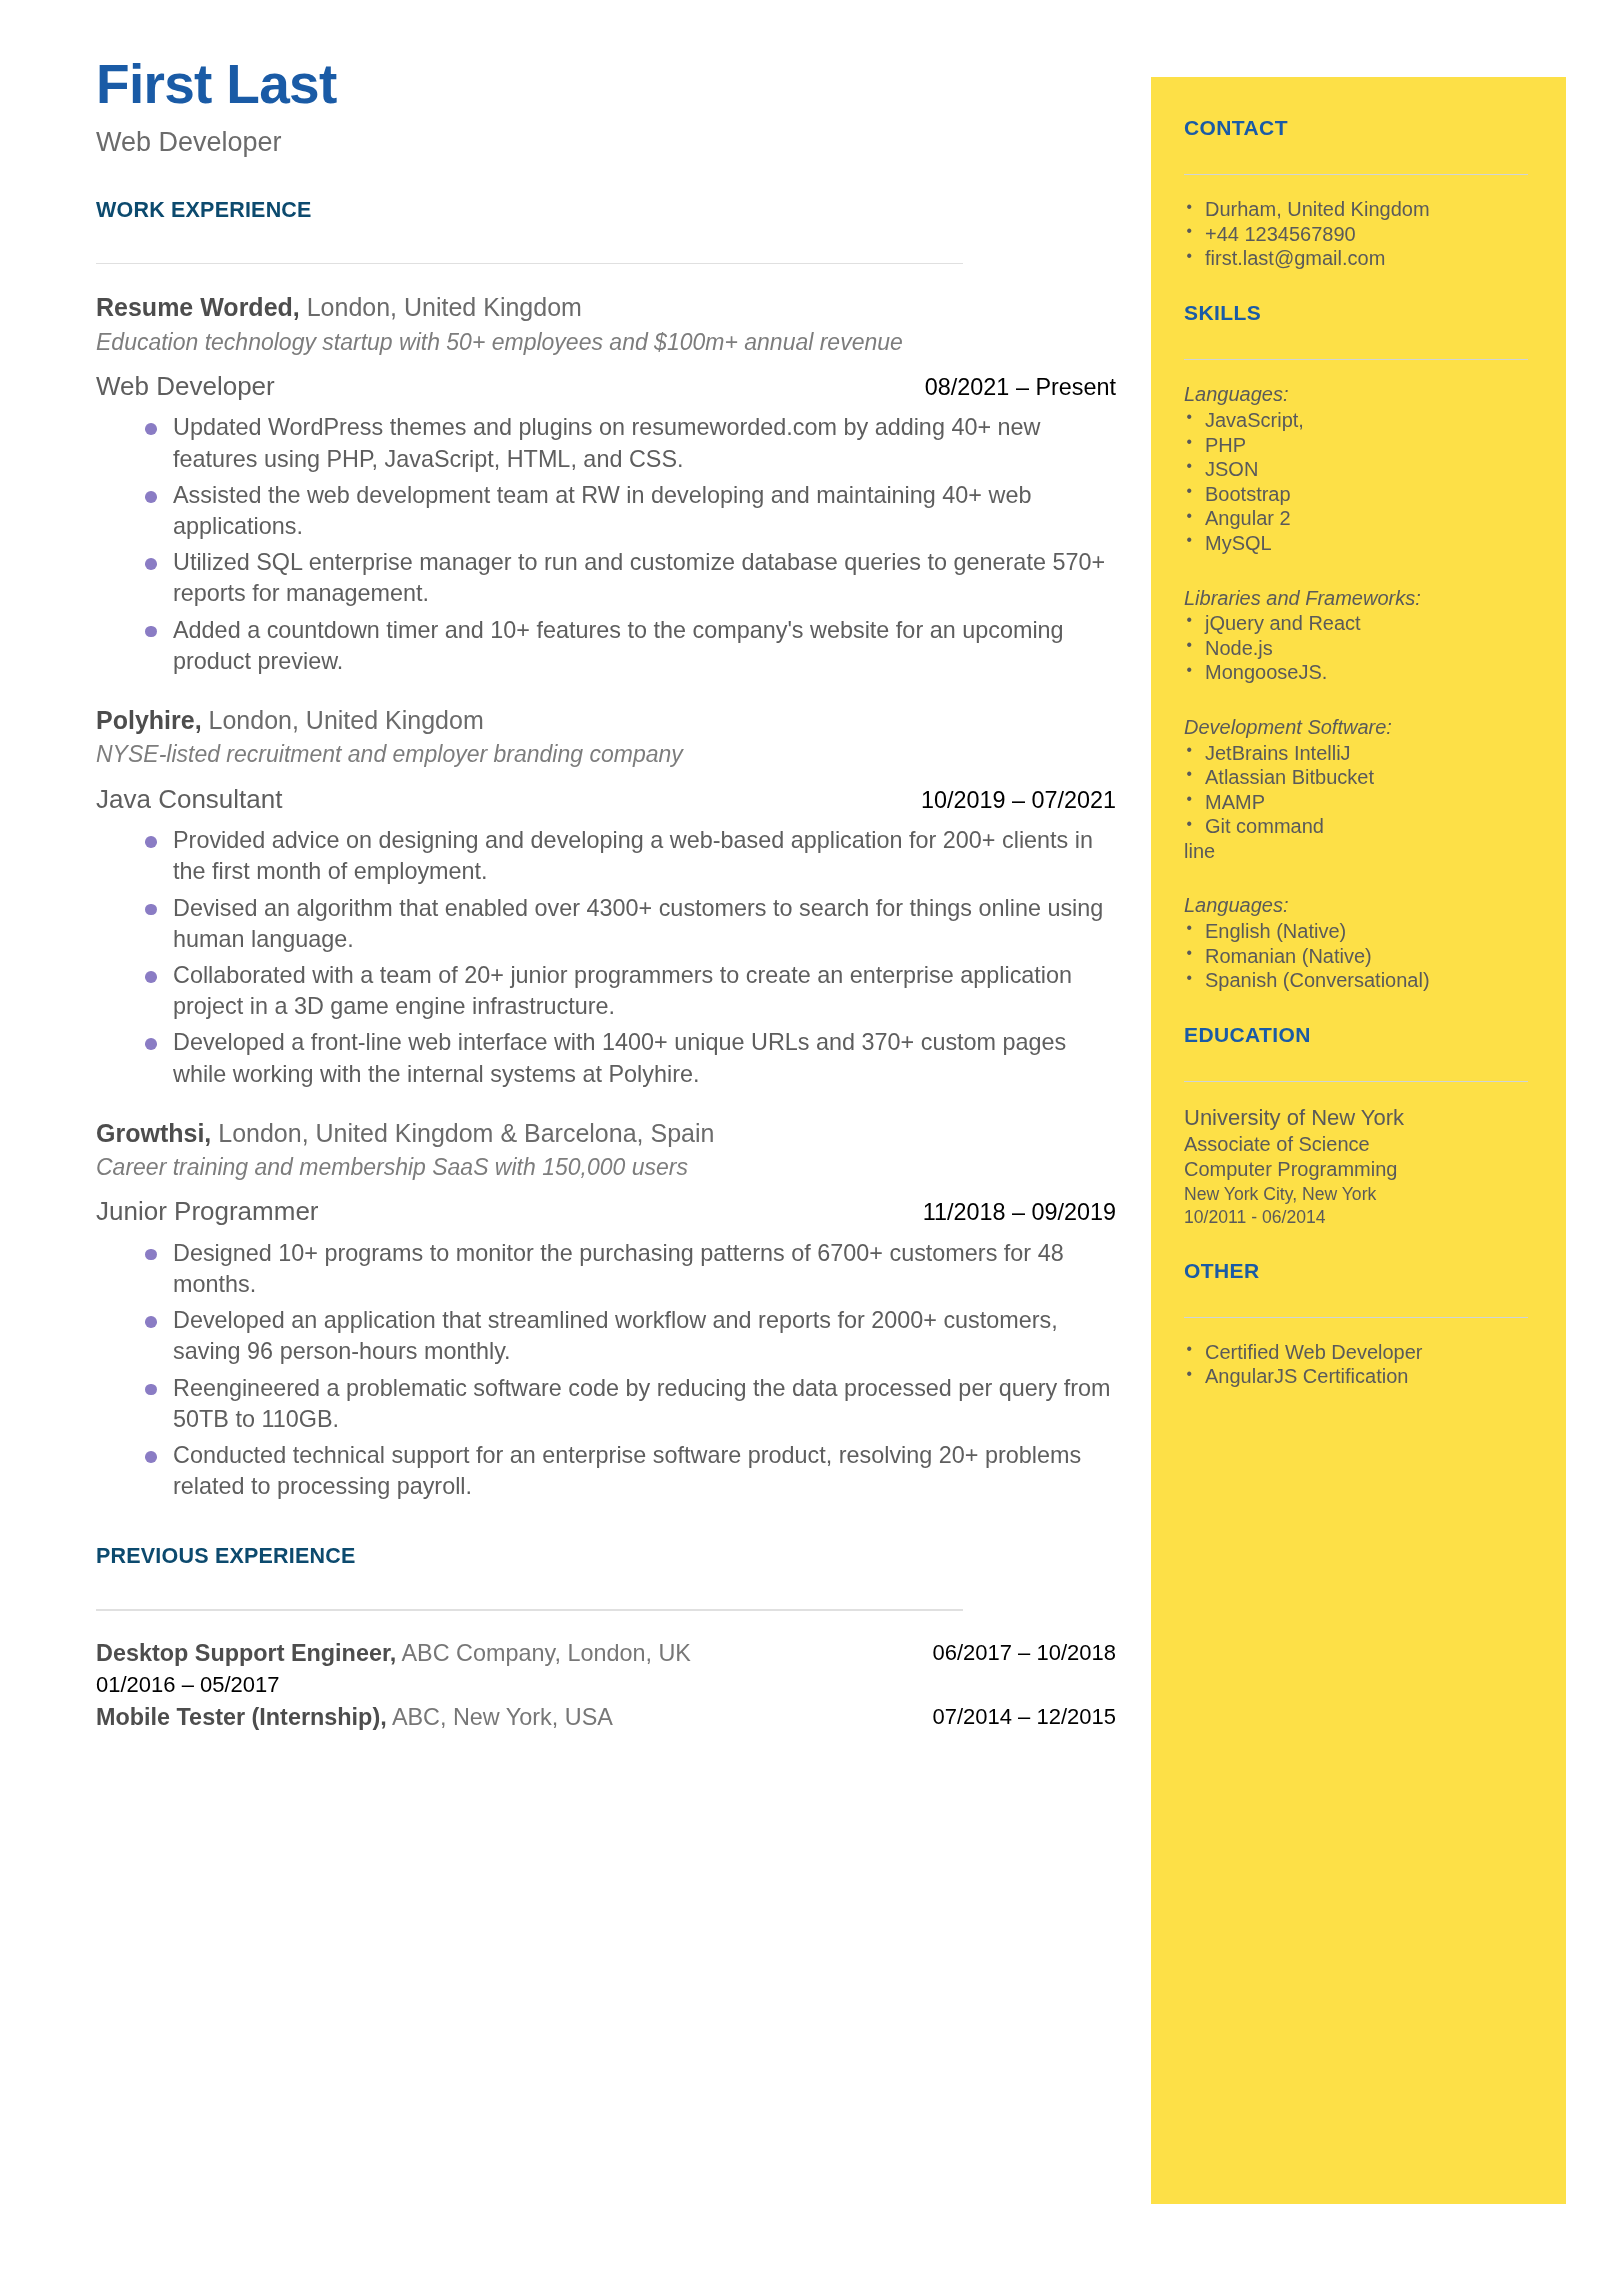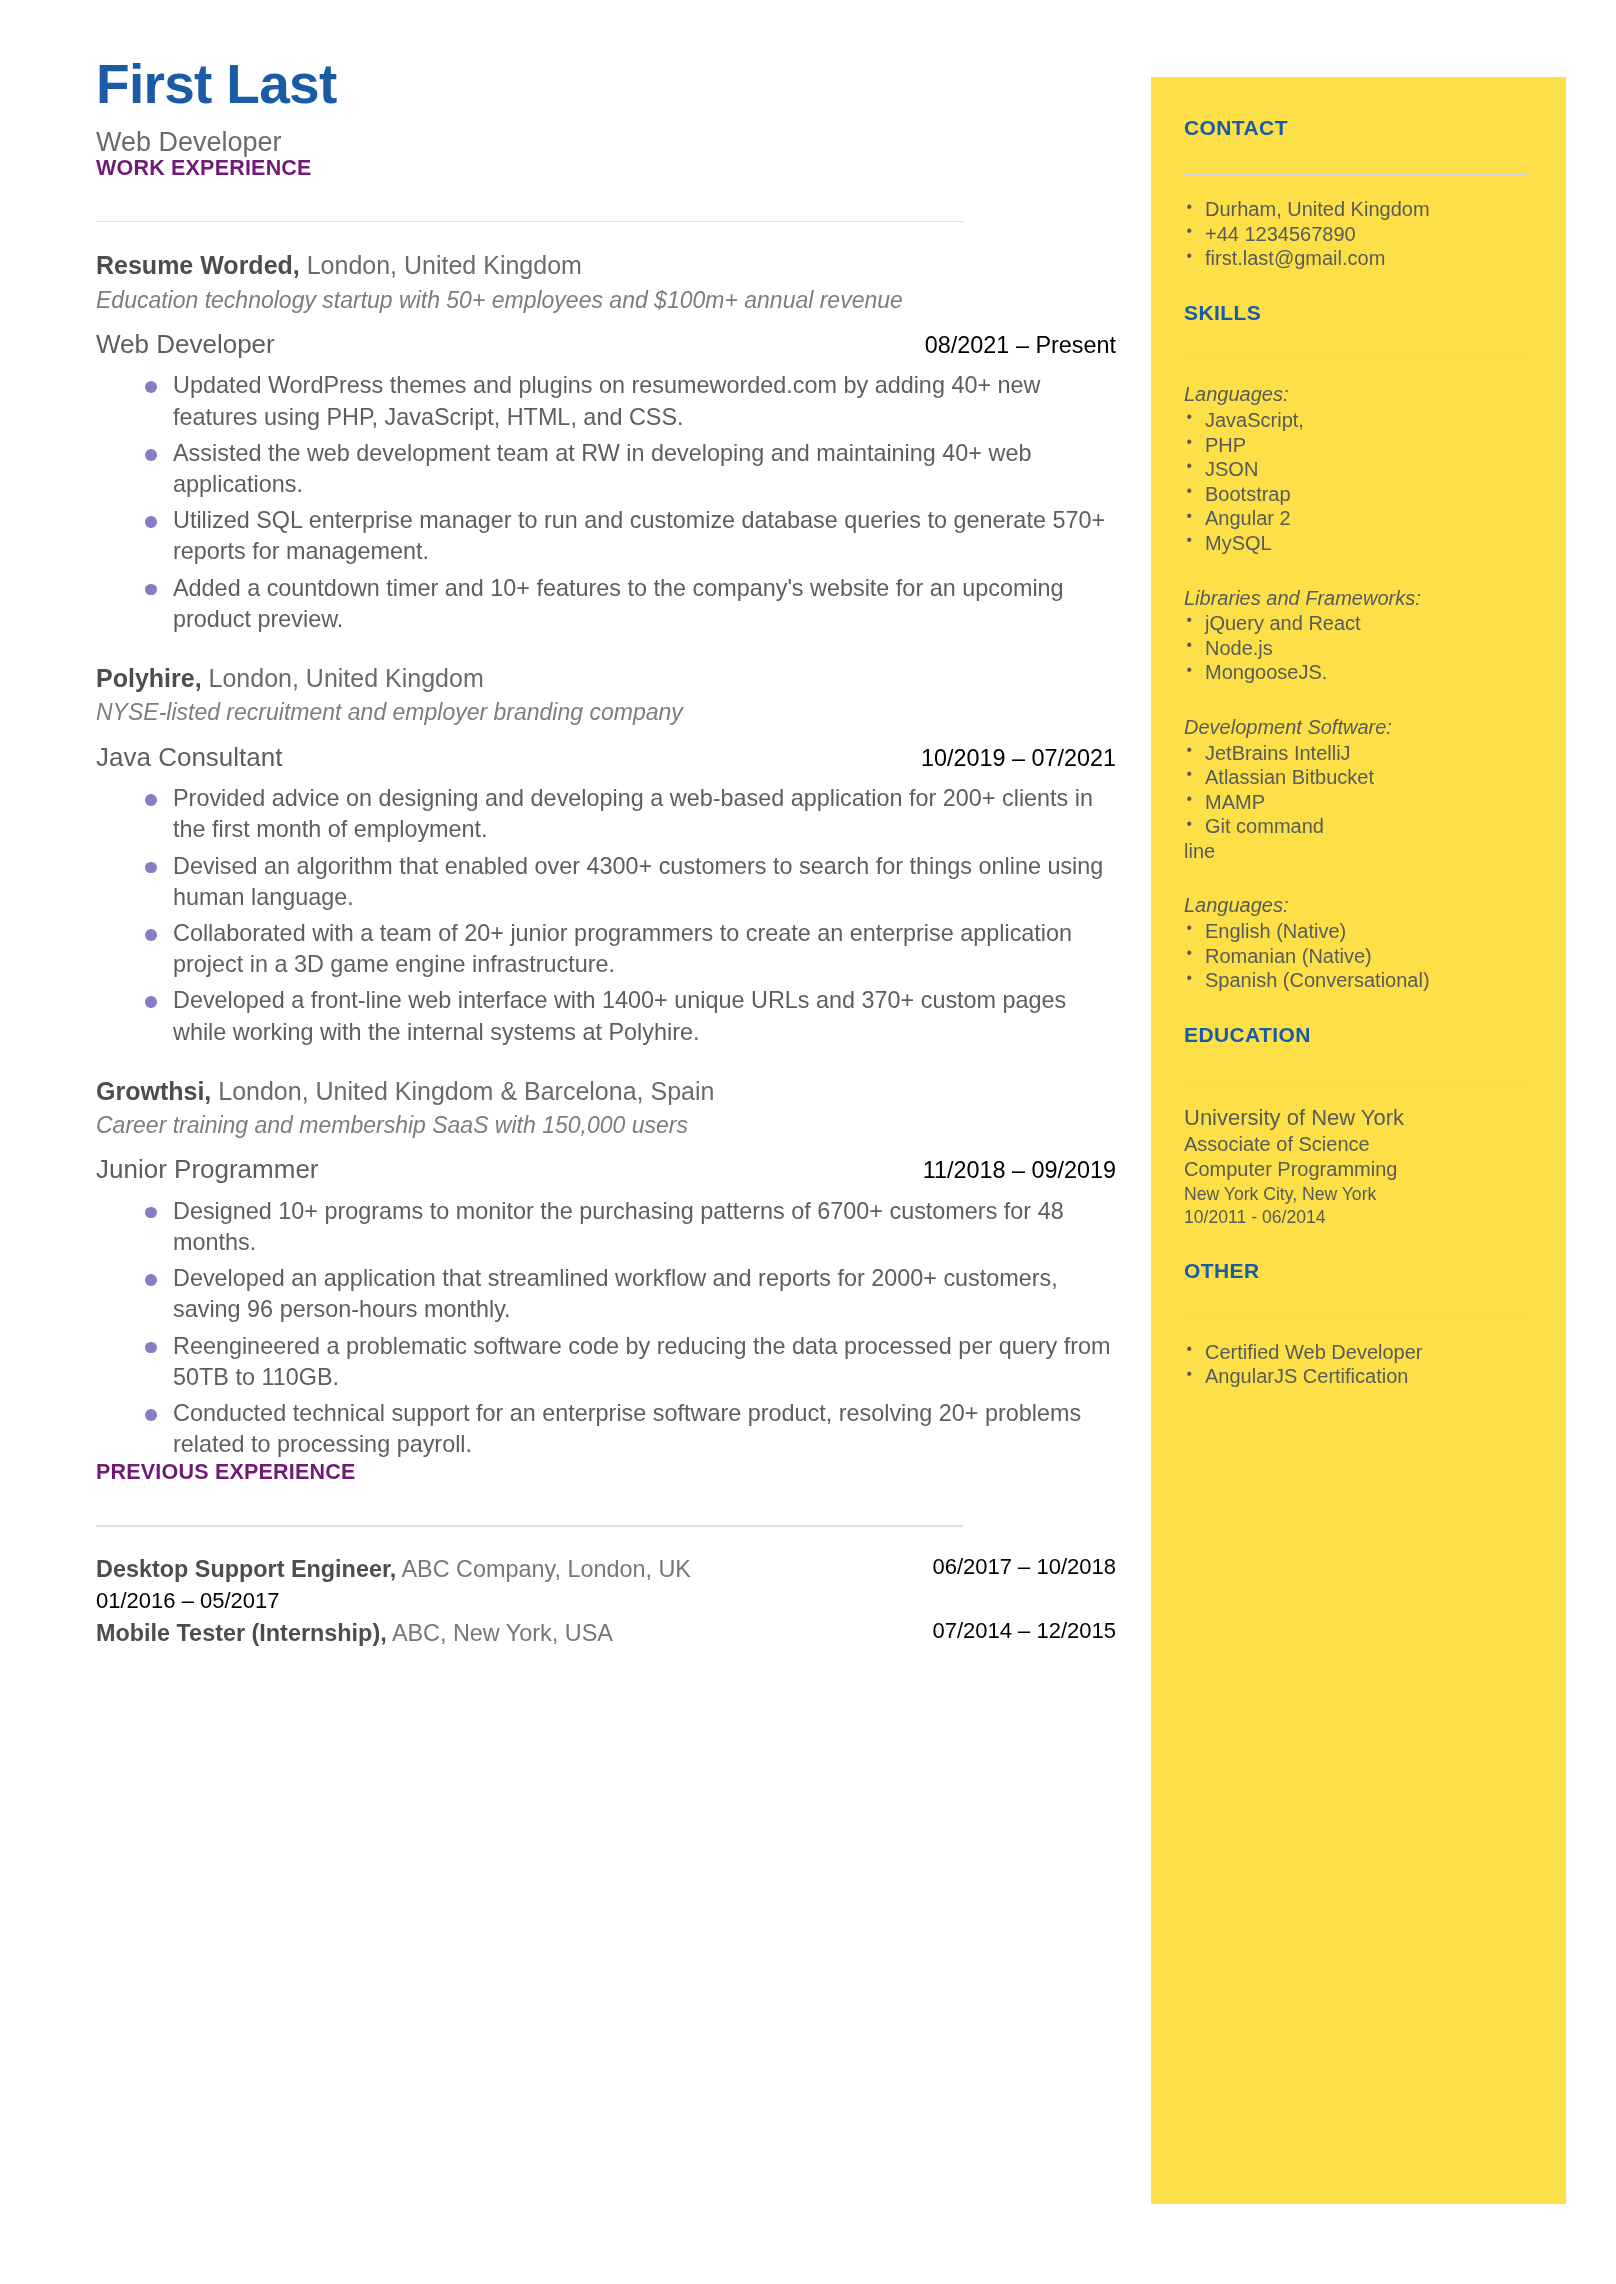--- a/index.html
+++ b/index.html
@@ -43,21 +43,22 @@
   .main{position:absolute;left:96px;top:0;width:1022px;}
   .name{
     color:#1a5ba6;font-size:55px;font-weight:bold;letter-spacing:-0.7px;
     margin:0;padding-top:57px;line-height:1;
     font-family:"Liberation Sans Narrow","Liberation Sans",sans-serif;
   }
   .subtitle{
     color:#6b6b6b;font-size:27px;margin-top:17px;line-height:1;
   }
   .sec-head{
-    color:#701a75;font-size:21.5px;font-weight:bold;letter-spacing:0.2px;
+    color:#0c4a6e;font-size:21.5px;font-weight:bold;letter-spacing:0.2px;
+    margin-top:42px;
     font-family:"Liberation Sans Narrow","Liberation Sans",sans-serif;
   }
   .sec-rule{height:1.3px;background:#e0e0e0;width:867px;margin-top:40px;}
 
   .job{margin-top:29px;}
   .company{
     font-size:25px;line-height:1.15;color:#6b6b6b;
     font-family:"Liberation Sans Narrow","Liberation Sans",sans-serif;
   }
   .company b{color:#4d4d4d;font-weight:bold;}
@@ -80,21 +81,21 @@
     position:relative;padding-left:77px;
     font-size:23.4px;line-height:1.33;color:#5e5e5e;margin-top:5.2px;
     font-family:"Liberation Sans Narrow","Liberation Sans",sans-serif;
   }
   ul.bullets li:before{
     content:"";position:absolute;left:49px;top:11px;
     width:11.7px;height:11.7px;border-radius:50%;background:#8a7cc4;
   }
 
   .prev-row{
-    display:flex;justify-content:space-between;align-items:flex-start;
+    display:flex;justify-content:space-between;align-items:center;
     width:1020px;margin-top:3.9px;
   }
   .prev-left{
     font-size:23.4px;color:#777777;line-height:1.3;
     font-family:"Liberation Sans Narrow","Liberation Sans",sans-serif;
   }
   .prev-left b{color:#4d4d4d;font-weight:bold;}
   .prev-date{font-size:22px;color:#000000;white-space:nowrap;}
 </style>
 </head>

